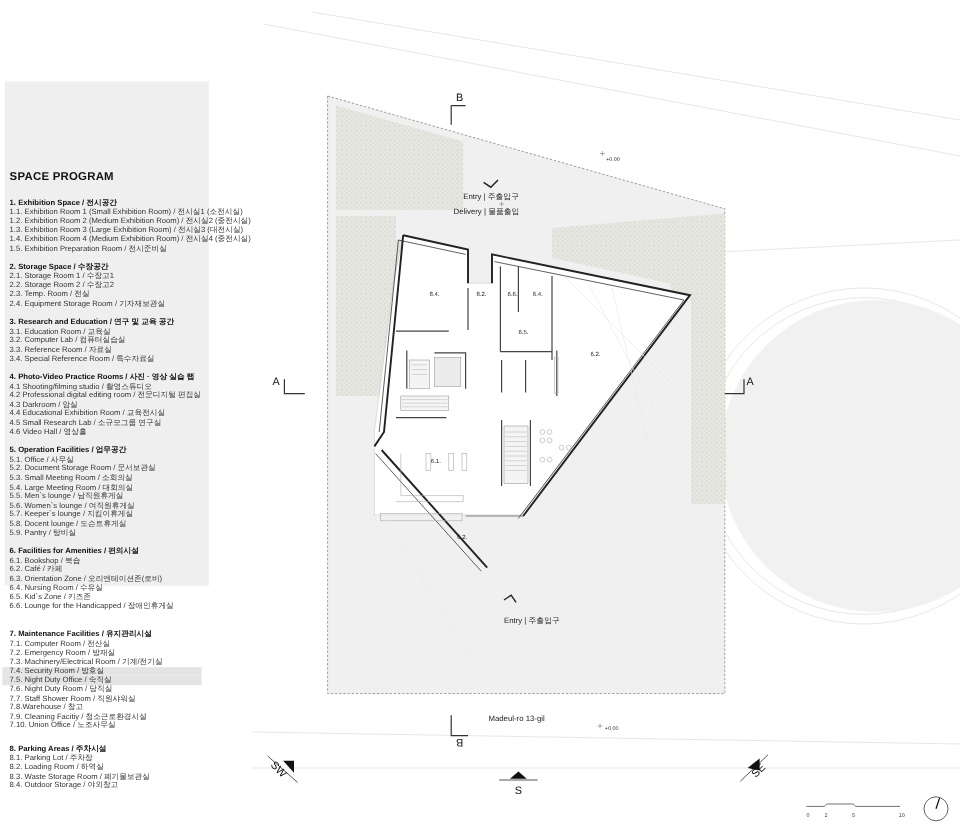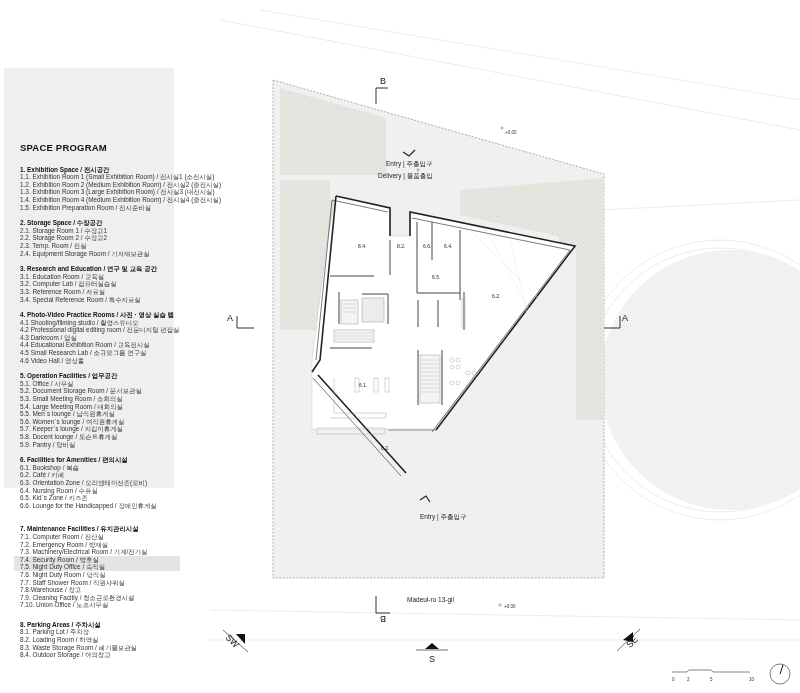--- a/index.html
+++ b/index.html
@@ -1,18 +1,18 @@
 <!DOCTYPE html>
 <html><head>
 <meta charset="utf-8">
 <style>
   html,body{margin:0;padding:0;}
   body{width:800px;height:693px;overflow:hidden;background:#ffffff;position:relative;font-family:"Liberation Sans",sans-serif;color:#222;}
   .canvas{position:absolute;left:0;top:0;width:800px;height:693px;}
-  .legend{position:absolute;left:20px;top:144px;width:230px;font-size:6.4px;line-height:7.6px;color:#333;}
+  .legend{position:absolute;left:8px;top:144px;width:230px;font-size:6.4px;line-height:7.6px;color:#333;}
   .legend-bg{position:absolute;left:4px;top:68px;width:170px;height:420px;background:#efefef;}
   .legend-title{font-weight:bold;font-size:9.5px;margin-bottom:14px;color:#111;letter-spacing:0.2px;}
   .sec{margin-bottom:8px;}
   .sec-h{font-weight:bold;color:#111;}
   .item{white-space:nowrap;}
   .sec-gap{height:8px;}
   .lbl{position:absolute;font-size:6.5px;color:#222;white-space:nowrap;}
   .room{position:absolute;font-size:5px;color:#222;}
   .sect{position:absolute;font-size:9px;color:#111;}
   .scale-num{position:absolute;font-size:4.5px;color:#333;}

